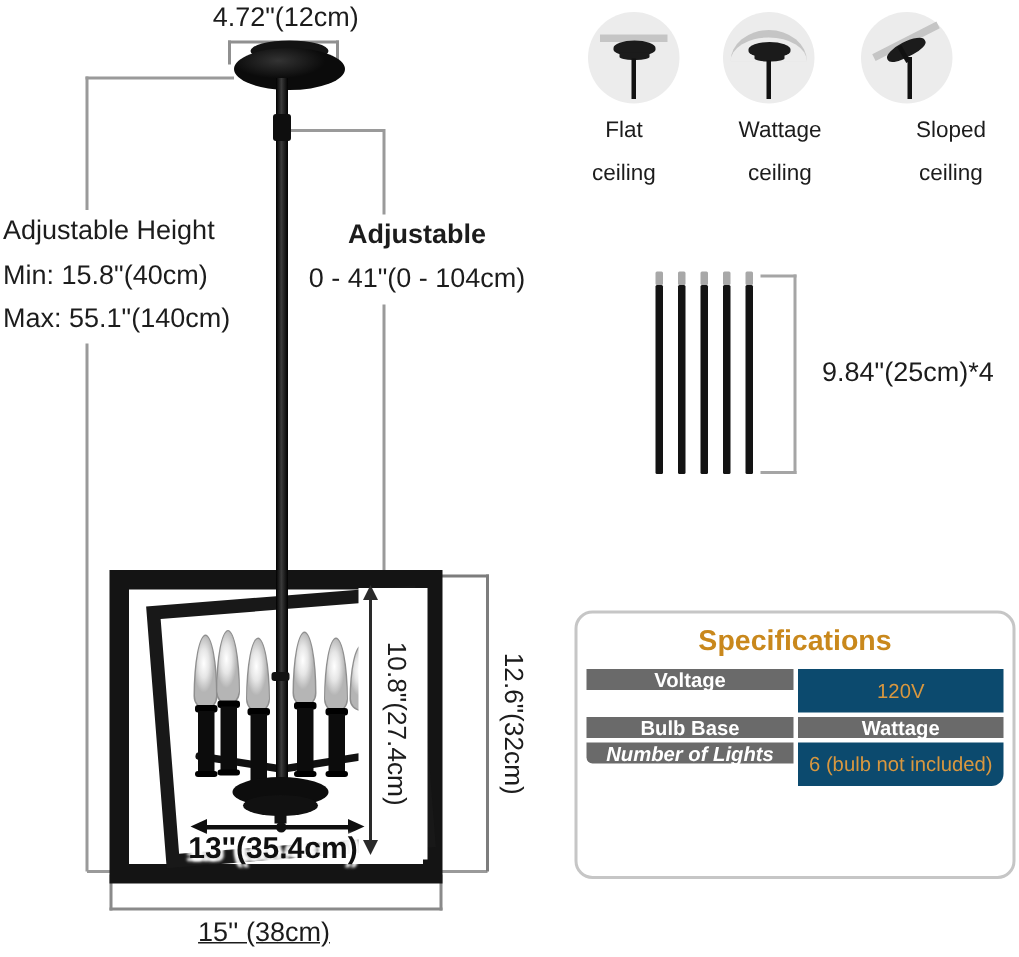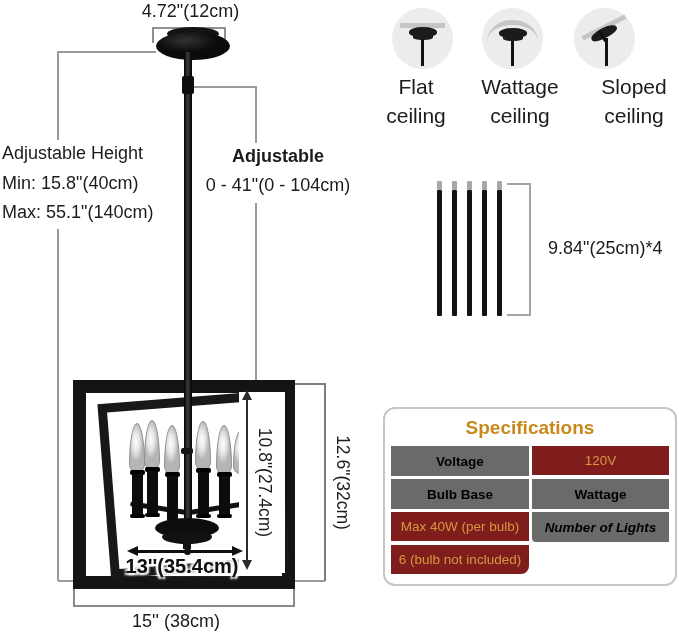--- a/index.html
+++ b/index.html
@@ -18,21 +18,21 @@
   .canopy-top{position:absolute;left:167px;top:27px;width:52px;height:14px;border-radius:50%;background:#131313;}
   .downrod{position:absolute;left:184px;top:52px;width:8px;height:472px;z-index:2;
     background:linear-gradient(to right,#000,#3a3a3a 45%,#000);}
   .rod-joint{position:absolute;left:182px;top:76px;width:12px;height:18px;background:#0e0e0e;border-radius:2px;z-index:2;}
   
   .ceil-circle{position:absolute;top:8px;width:61px;height:61px;border-radius:50%;background:#ececec;}
   .ceil-bar{position:absolute;background:#c5c5c5;}
   .ceil-canopy{position:absolute;background:#1b1b1b;border-radius:50% 50% 40% 40%;}
   .ceil-canopy2{position:absolute;background:#1b1b1b;border-radius:0 0 45% 45%;}
   .ceil-rod{position:absolute;background:#111;}
-  .ceil-label{position:absolute;width:110px;text-align:center;font-size:21px;line-height:29px;}
+  .ceil-label{position:absolute;width:110px;text-align:center;font-size:15px;line-height:29px;}
   
   .rod-tip{position:absolute;width:5px;height:9px;background:#a8a8a8;border-radius:1px;}
   .rod-body{position:absolute;width:5px;height:126px;background:#131313;border-radius:1px;}
   
   .outer-frame{position:absolute;left:73px;top:380px;width:222px;height:209px;
     border:13px solid #141414;box-sizing:border-box;z-index:1;}
   .inner-frame{position:absolute;left:104px;top:397px;width:180px;height:175px;
     border:9px solid #181818;box-sizing:border-box;transform:rotate(-4.5deg);z-index:1;}
   .bulb{position:absolute;width:16px;height:50px;z-index:2;box-sizing:border-box;
     border:1px solid #8f8f8f;border-radius:50% 50% 48% 48% / 82% 82% 18% 18%;
@@ -40,23 +40,23 @@
   .candle-cap{position:absolute;width:15px;height:5px;background:#000;border-radius:2px;z-index:2;}
   .candle-body{position:absolute;width:11px;background:#0c0c0c;z-index:2;}
   .candle-ring{position:absolute;width:15px;height:4px;background:#000;border-radius:2px;z-index:2;}
   .arm{position:absolute;height:5px;background:#111;z-index:1;border-radius:2px;}
   .tri{position:absolute;width:0;height:0;}
   
   .spec-table{position:absolute;left:383px;top:407px;width:294px;height:179px;background:#fff;
     border:2px solid #c6c6c6;border-radius:12px;box-sizing:border-box;padding:4px 6px 6px;}
   .spec-title{text-align:center;font-size:19px;font-weight:bold;color:#c9881c;padding:4px 0 7px;}
   .spec-grid{display:grid;grid-template-columns:138px 1fr;gap:3px;}
-  .spec-label{background:#6a6a6a;color:#000000;font-size:13.5px;font-weight:bold;height:30px;
+  .spec-label{background:#6a6a6a;color:#ffffff;font-size:13.5px;font-weight:bold;height:14px;
     display:flex;align-items:center;justify-content:center;text-align:center;}
-  .spec-value{background:#7f1d1d;color:#d8973f;font-size:13.5px;height:29px;
+  .spec-value{background:#0c4a6e;color:#d8973f;font-size:13.5px;height:29px;
     display:flex;align-items:center;justify-content:center;}
   .spec-value.last{border-bottom-right-radius:8px;}
   .spec-label.last{border-bottom-left-radius:4px;font-style:italic;}
   .dim14{left:112px;top:555px;width:140px;font-size:20px;font-weight:600;color:#101010;z-index:6;
     text-shadow:-2px -2px 2px #fff,2px -2px 2px #fff,-2px 2px 2px #fff,2px 2px 2px #fff,0 0 4px #fff;}
 </style>
 </head>
 <body>
 
 <div id="stage">
@@ -179,28 +179,27 @@
   <div class="txt ctr rot" style="left:252px;top:472px;width:180px;font-size:17.5px;">12.6"(32cm)</div>
 
   <div class="abs" style="left:137px;top:550px;width:96px;height:2.5px;background:#0f0f0f;z-index:5;"></div>
   <div class="tri" style="left:127px;top:546px;border-top:5.5px solid transparent;border-bottom:5.5px solid transparent;border-right:11px solid #0f0f0f;z-index:5;"></div>
   <div class="tri" style="left:232px;top:546px;border-top:5.5px solid transparent;border-bottom:5.5px solid transparent;border-left:11px solid #0f0f0f;z-index:5;"></div>
   <div class="txt ctr dim14">13''(35.4cm)</div>
 
   <div class="ln" style="left:73px;top:583px;width:2px;height:24px;background:#8a8a8a;"></div>
   <div class="ln" style="left:293px;top:583px;width:2px;height:24px;background:#8a8a8a;"></div>
   <div class="ln" style="left:73px;top:605px;width:222px;height:2px;background:#8a8a8a;"></div>
-  <div class="txt ctr" style="left:106px;top:611px;width:140px;">15''  (38cm)</div>
+  <div class="txt ctr" style="left:106px;top:611px;width:140px;text-decoration:underline;">15''  (38cm)</div>
 
   <div class="spec-table">
     <div class="spec-title">Specifications</div>
     <div class="spec-grid">
       <div class="spec-label">Voltage</div>
       <div class="spec-value">120V</div>
       <div class="spec-label">Bulb Base</div>
       <div class="spec-label">Wattage</div>
-      <div class="spec-value">Max 40W (per bulb)</div>
       <div class="spec-label last">Number of Lights</div>
       <div class="spec-value last">6 (bulb not included)</div>
     </div>
   </div>
 
 </div>
 
 </body></html>

